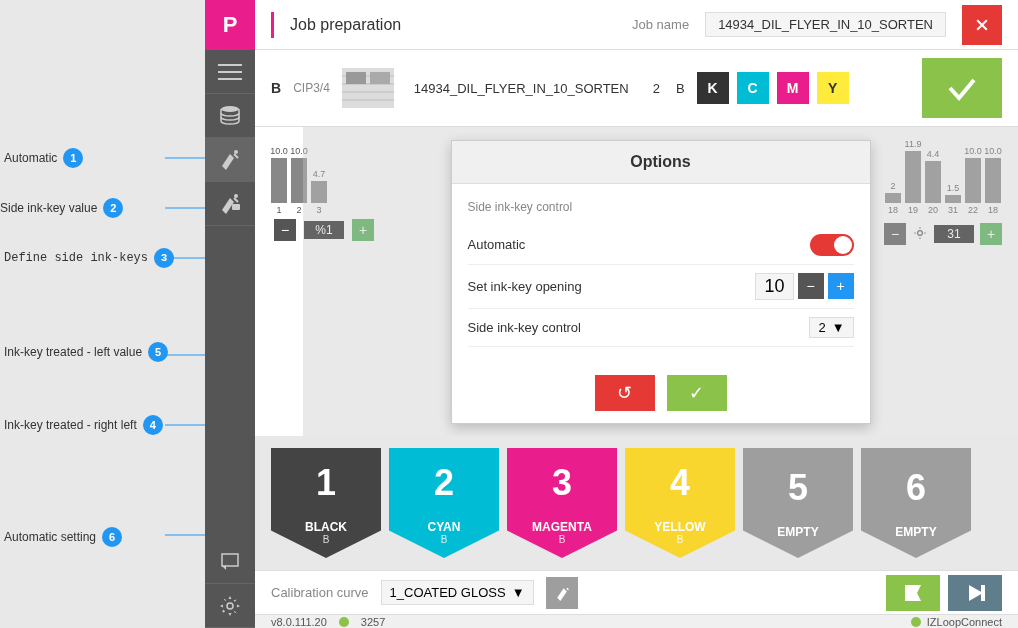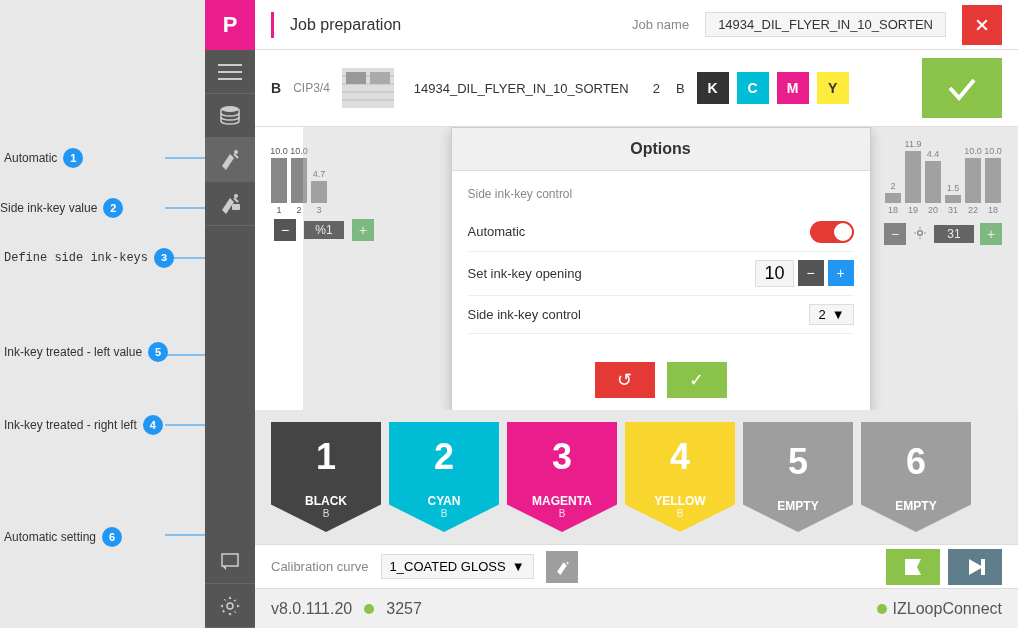--- a/index.html
+++ b/index.html
@@ -204,22 +204,22 @@
       align-items: center; justify-content: center; cursor: pointer; color: white; font-size: 20px;
       margin-left: auto;
     }
     .action-btn-dark {
       width: 54px; height: 36px; background: #607d8b; display: flex;
       align-items: center; justify-content: center; cursor: pointer; color: white; font-size: 16px;
     }
 
     
     .status-bar {
-      height: 40px; background: #f0f0f0; border-top: 1px solid #ddd;
-      display: flex; align-items: center; padding: 0 16px; font-size: 16px; color: #555; gap: 12px;
+      height: 14px; background: #f0f0f0; border-top: 1px solid #ddd;
+      display: flex; align-items: center; padding: 0 16px; font-size: 11px; color: #555; gap: 12px;
       flex-shrink: 0;
     }
     .status-green-dot { width: 10px; height: 10px; background: #8bc34a; border-radius: 50%; }
     .status-right { margin-left: auto; display: flex; align-items: center; gap: 6px; }
 
     
     .annotation-svg {
       position: absolute; top: 0; left: 0; width: 205px; height: 628px;
       pointer-events: none;
     }

